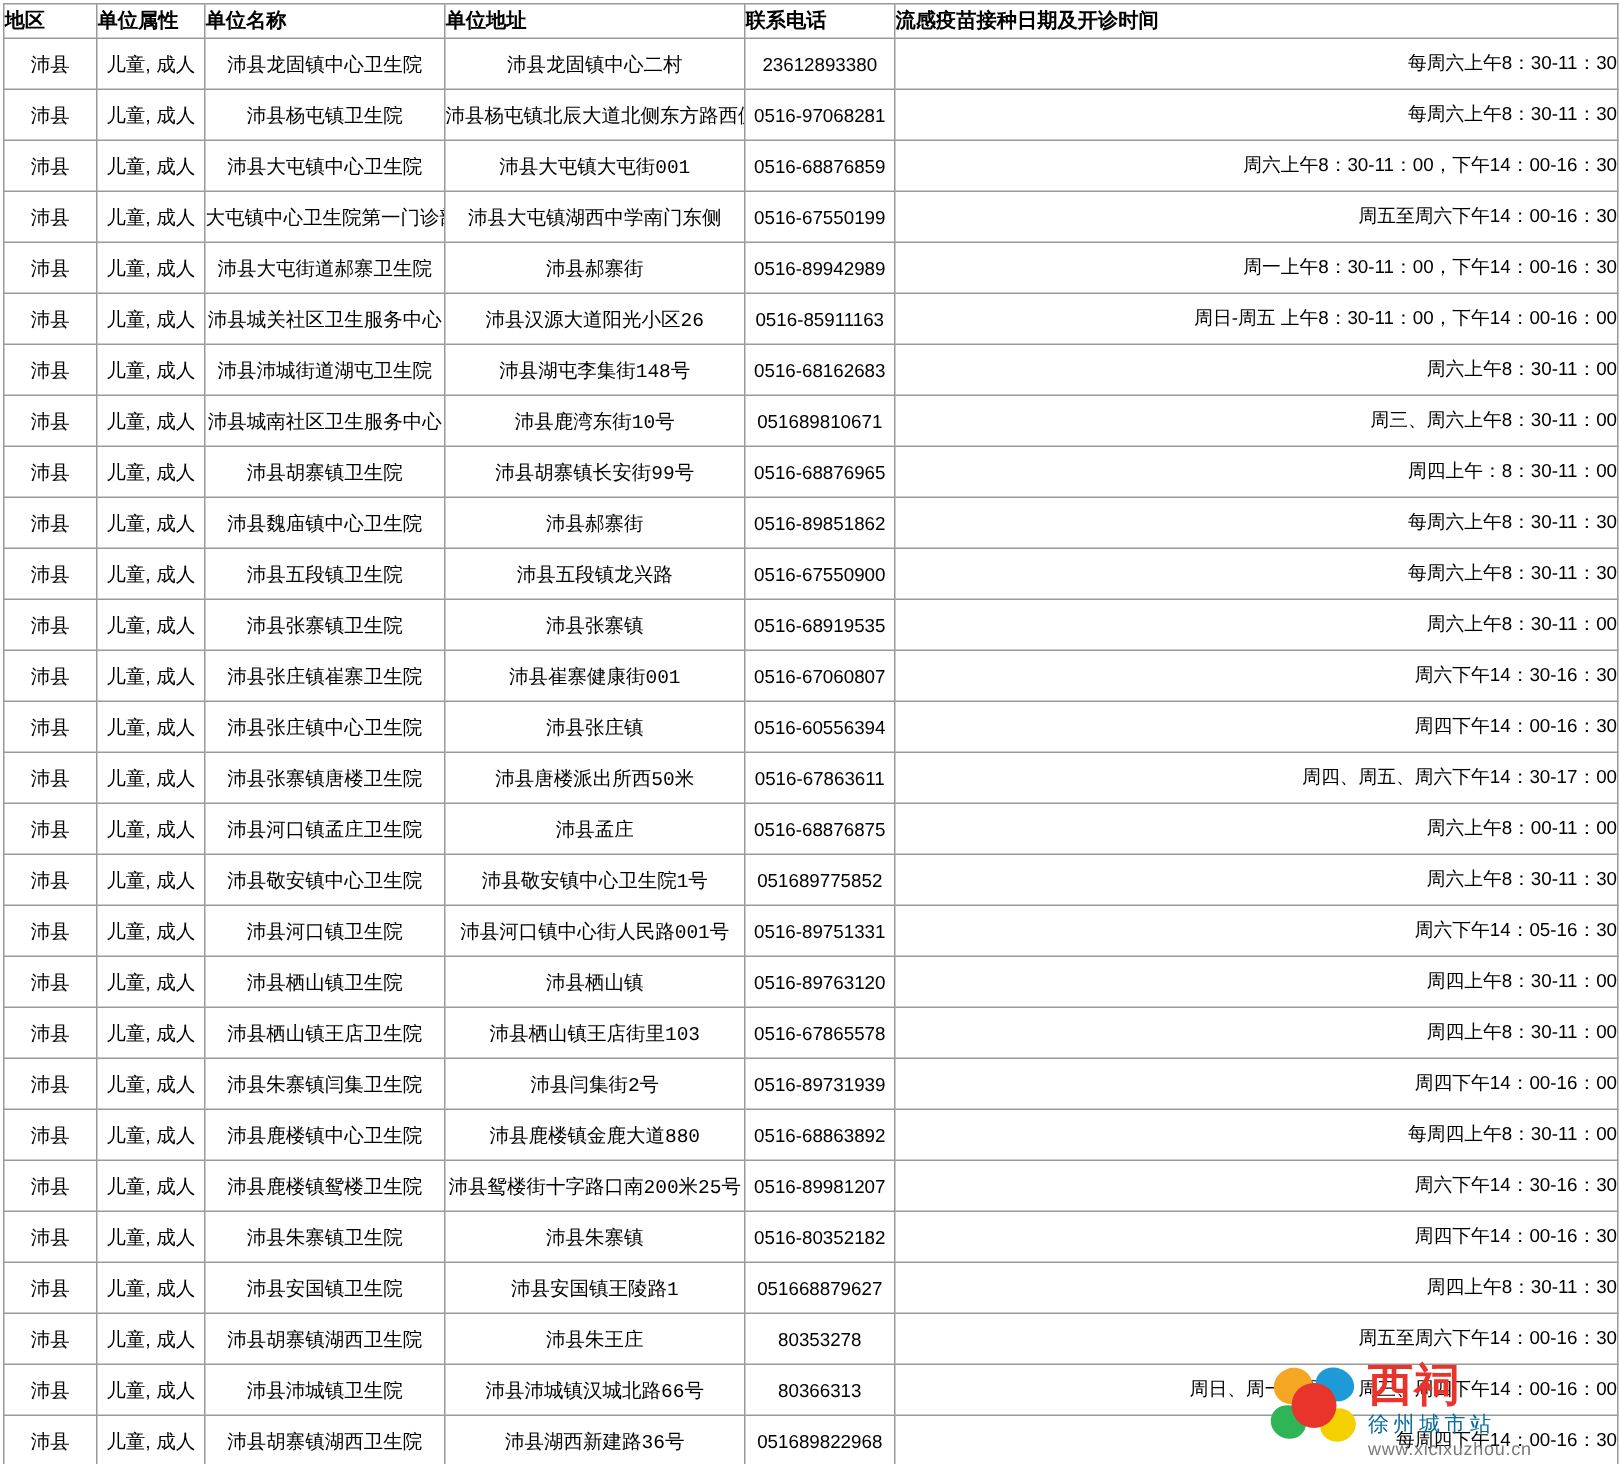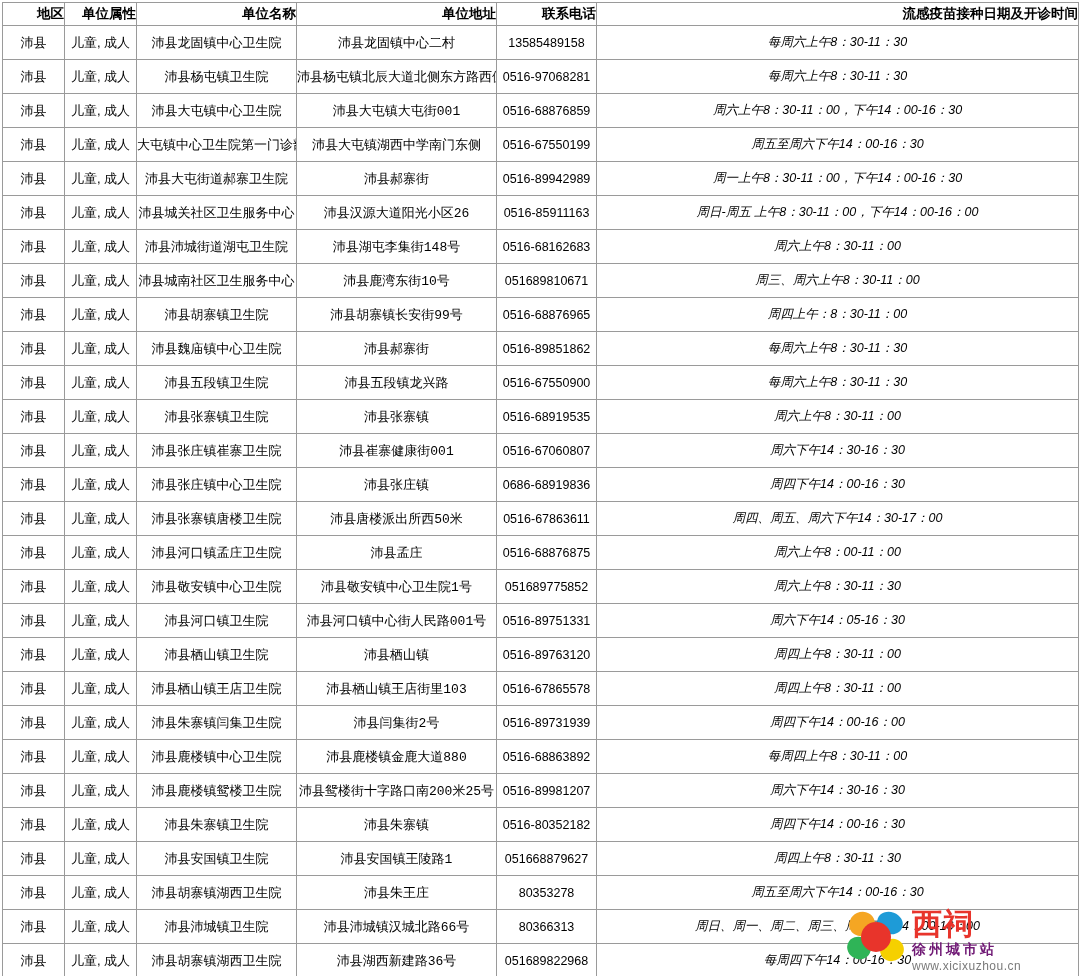--- a/index.html
+++ b/index.html
@@ -26,38 +26,37 @@
   table.vaccine-table td {
     border: 1px solid #9a9a9a;
     padding: 0;
     height: 33px;
     vertical-align: middle;
     white-space: nowrap;
     overflow: hidden;
   }
   table.vaccine-table th {
     font-weight: bold;
-    text-align: right;
+    text-align: left;
     font-size: 13.5px;
     height: 22px;
   }
   col.c-region   { width: 62px; }
   col.c-attr     { width: 72px; }
   col.c-name     { width: 160px; }
   col.c-addr     { width: 200px; }
   col.c-phone    { width: 100px; }
   col.c-time     { width: 482px; }
 
   td.region, td.attr, td.name, td.addr, td.phone {
     text-align: center;
   }
   td.time {
-    text-align: center;
+    text-align: right;
     padding-left: 8px;
-    font-style: italic;
   }
   td.name, td.addr {
     font-size: 13px;
     font-family: Liberation Mono, monospace;
   }
   td.phone {
     font-size: 12.5px;
   }
   td.time {
     font-size: 12.5px;
@@ -92,22 +91,22 @@
   .wm-title {
     font-size: 30px;
     font-weight: bold;
     color: #e8342b;
     letter-spacing: 1px;
     line-height: 32px;
     font-family: "DejaVu Sans", sans-serif;
   }
   .wm-sub {
     font-size: 14px;
-    font-weight: bold;
-    color: #701a75;
+    font-weight: normal;
+    color: #0369a1;
     letter-spacing: 3px;
     line-height: 16px;
     margin-top: 1px;
   }
   .wm-url {
     font-size: 12px;
     color: #7a7a7a;
     letter-spacing: 0.5px;
     margin-top: 2px;
   }
@@ -133,21 +132,21 @@
       <th>联系电话</th>
       <th>流感疫苗接种日期及开诊时间</th>
     </tr>
   </thead>
   <tbody id="table-body">
       <tr>
         <td class="region">沛县</td>
         <td class="attr">儿童, 成人</td>
         <td class="name">沛县龙固镇中心卫生院</td>
         <td class="addr">沛县龙固镇中心二村</td>
-        <td class="phone">13585489158</td>
+        <td class="phone">23612893380</td>
         <td class="time">每周六上午8：30-11：30</td>
       </tr>
       <tr>
         <td class="region">沛县</td>
         <td class="attr">儿童, 成人</td>
         <td class="name">沛县杨屯镇卫生院</td>
         <td class="addr">沛县杨屯镇北辰大道北侧东方路西侧角</td>
         <td class="phone">0516-97068281</td>
         <td class="time">每周六上午8：30-11：30</td>
       </tr>
@@ -237,21 +236,21 @@
         <td class="name">沛县张庄镇崔寨卫生院</td>
         <td class="addr">沛县崔寨健康街001</td>
         <td class="phone">0516-67060807</td>
         <td class="time">周六下午14：30-16：30</td>
       </tr>
       <tr>
         <td class="region">沛县</td>
         <td class="attr">儿童, 成人</td>
         <td class="name">沛县张庄镇中心卫生院</td>
         <td class="addr">沛县张庄镇</td>
-        <td class="phone">0686-68919836</td>
+        <td class="phone">0516-60556394</td>
         <td class="time">周四下午14：00-16：30</td>
       </tr>
       <tr>
         <td class="region">沛县</td>
         <td class="attr">儿童, 成人</td>
         <td class="name">沛县张寨镇唐楼卫生院</td>
         <td class="addr">沛县唐楼派出所西50米</td>
         <td class="phone">0516-67863611</td>
         <td class="time">周四、周五、周六下午14：30-17：00</td>
       </tr>

